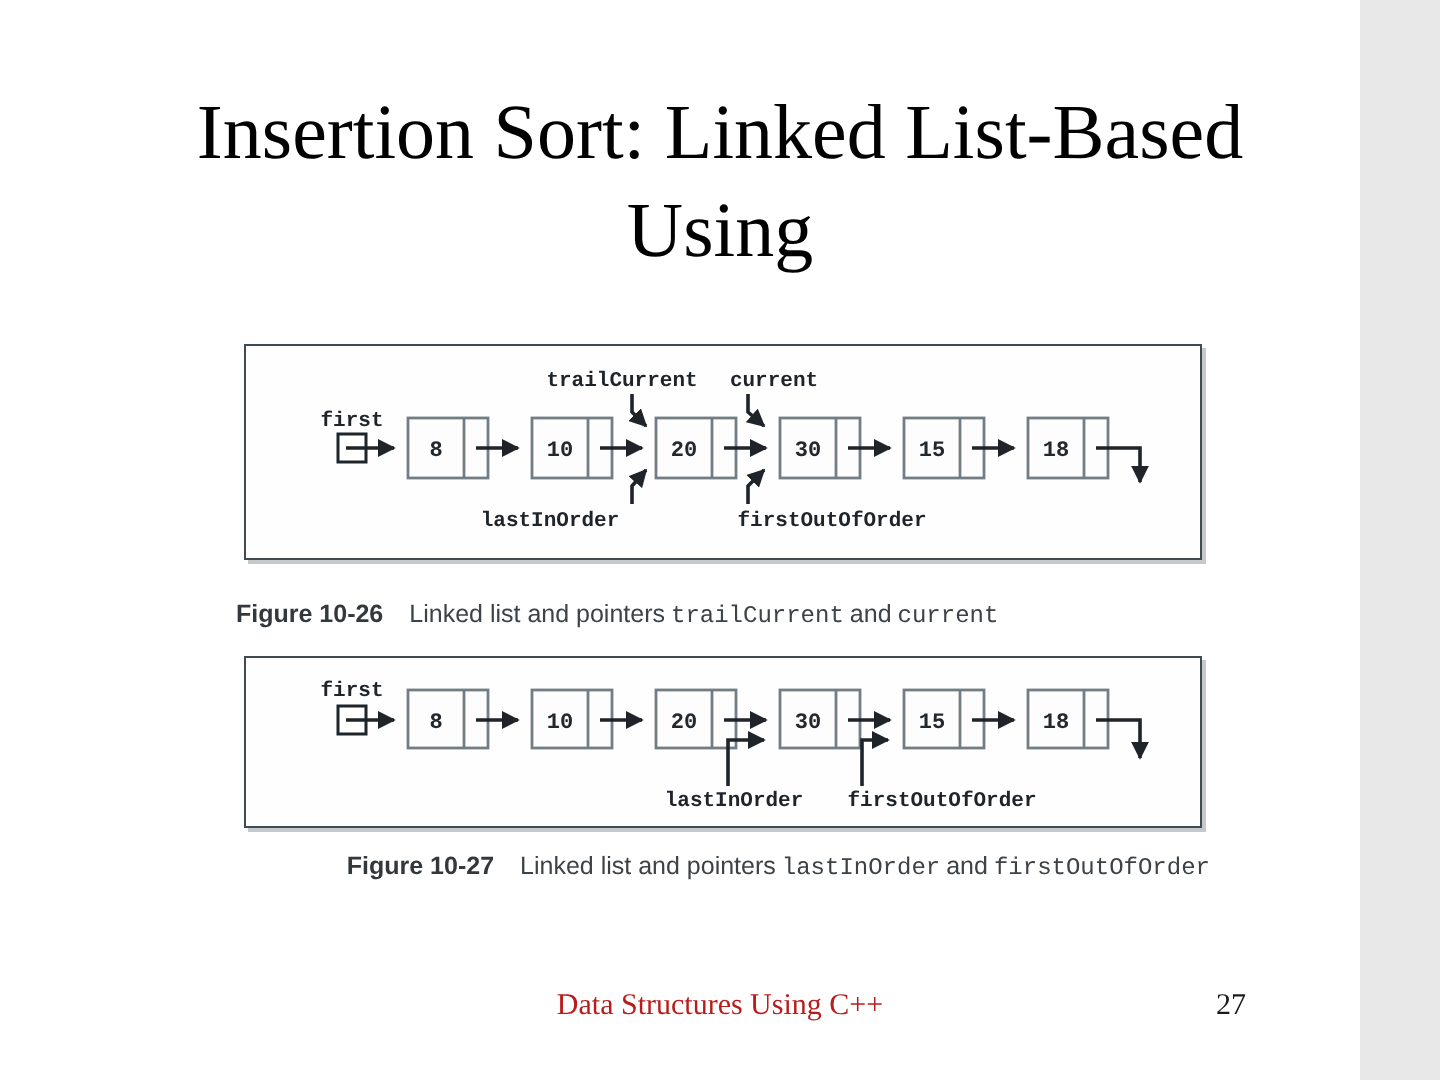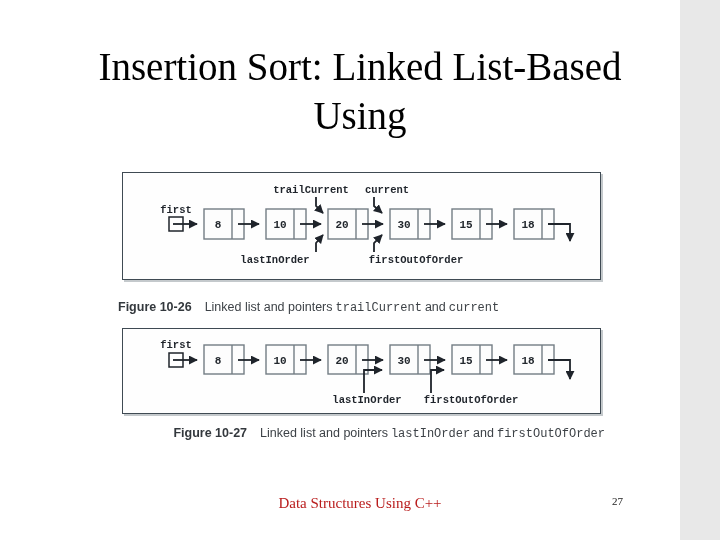--- a/index.html
+++ b/index.html
@@ -58,21 +58,21 @@
   
   .footer-title{
     position:absolute;top:495px;left:0;width:720px;
     text-align:center;
     font-family:"Liberation Serif",serif;
     font-size:15px;color:#b91c1c;
   }
   .page-number{
     position:absolute;top:495px;right:57px;
     font-family:"Liberation Serif",serif;
-    font-size:11px;color:#1a1a1a;
+    font-size:15px;color:#1a1a1a;
   }
 </style>
 </head>
 <body>
 
 <div class="slide">
 
   <div class="title">
     <div>Insertion Sort: Linked List-Based</div>
     <div>Using</div>

